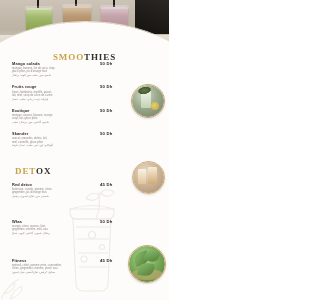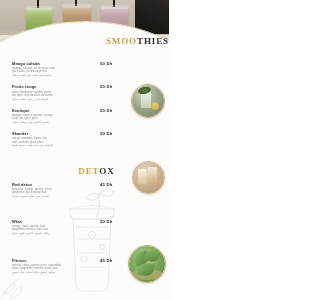--- a/index.html
+++ b/index.html
@@ -43,22 +43,22 @@
   .sweep-edge{position:absolute;left:-42px;top:21px;width:255px;height:80px;
          border-radius:50% 50% 0 0 / 100% 100% 0 0;
          border-top:1px solid #e7dcc6;}
 
   
   .sec-head{position:absolute;width:169px;text-align:center;
             font-family:"Liberation Serif", serif;
             font-size:9px;font-weight:700;letter-spacing:.9px;}
   .sec-head .a{color:#c8a24a;}
   .sec-head .b{color:#33302c;}
-  #smoothies-head{top:36px;text-align:right;}
-  #detox-head{top:166px;text-align:center;padding-left:24px;box-sizing:border-box;}
+  #smoothies-head{top:52px;}
+  #detox-head{top:166px;text-align:left;padding-left:15px;box-sizing:border-box;}
 
   
   .watermark{position:absolute;left:56px;top:183px;width:74px;height:112px;
              opacity:.5;pointer-events:none;}
 
   
   .list{position:absolute;left:12px;width:108px;}
   #smoothies-list{top:61px;}
   #detox-list{top:182px;}
   .item{position:relative;margin-bottom:6.5px;}

